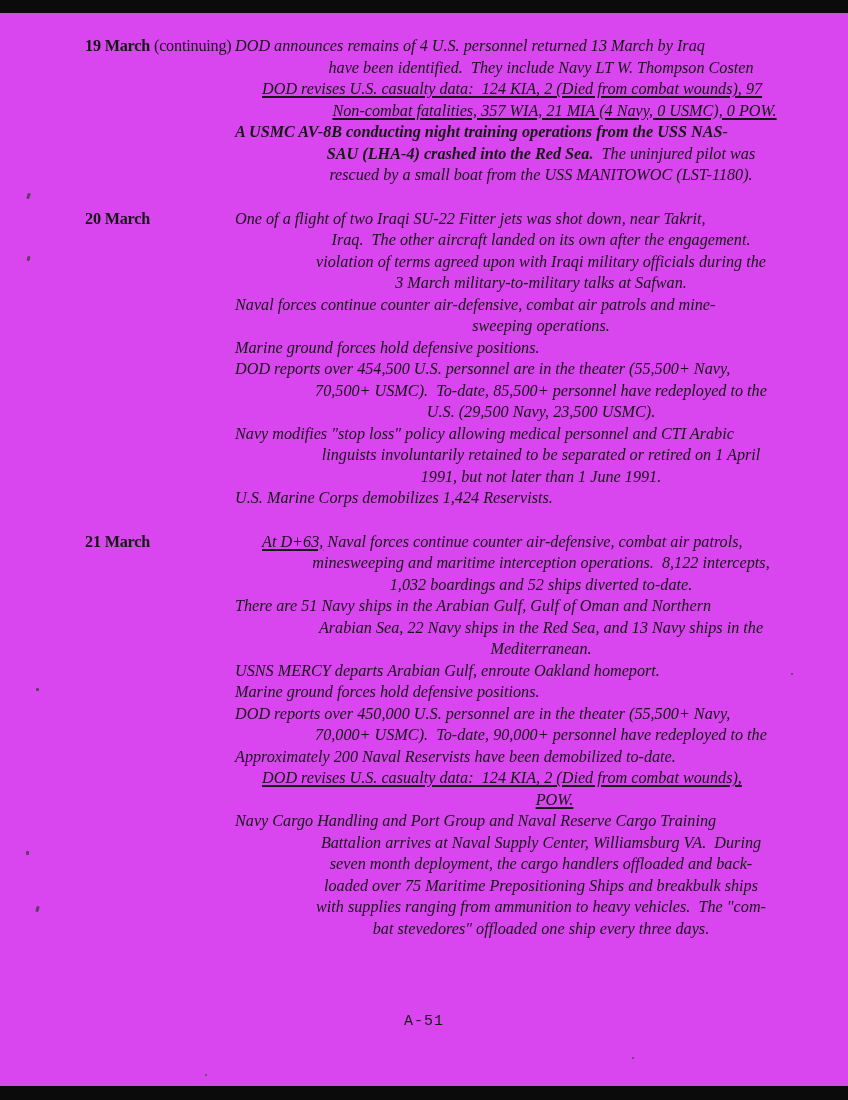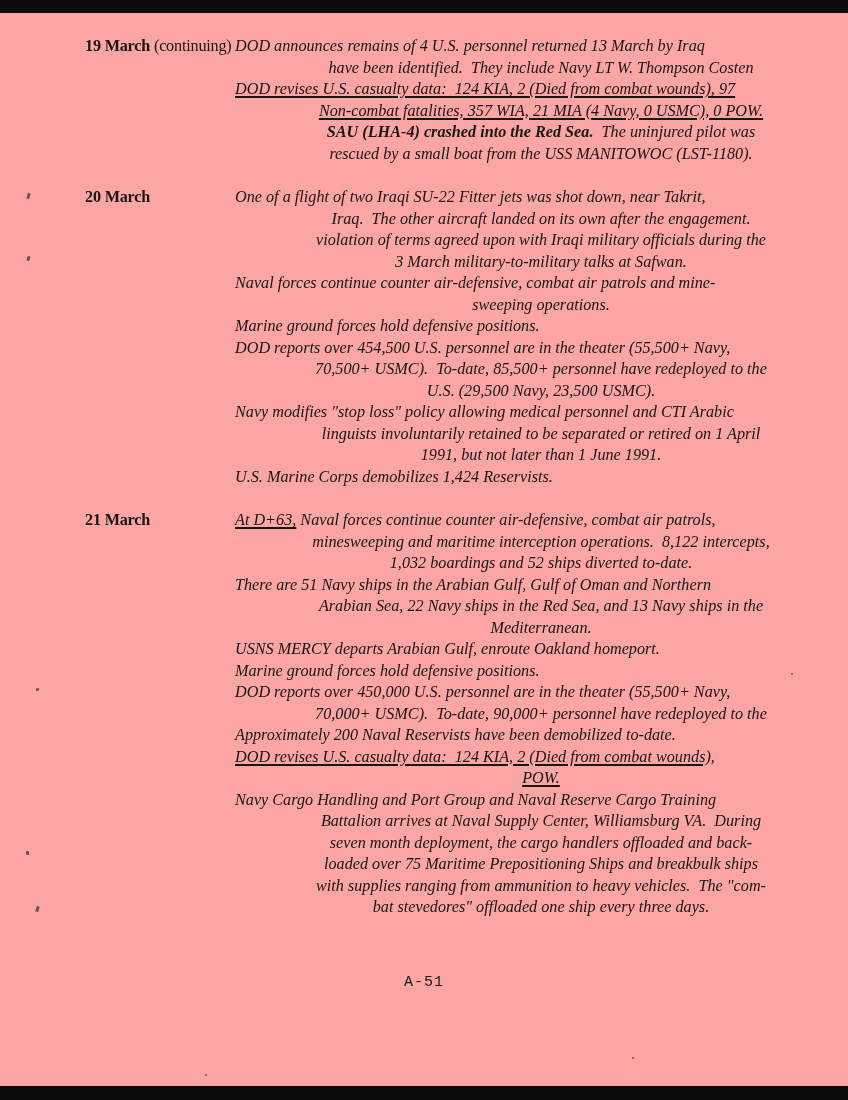--- a/index.html
+++ b/index.html
@@ -4,21 +4,21 @@
 <style>
   html, body {
     margin: 0;
     padding: 0;
     background: #ffffff;
   }
   .page {
     position: relative;
     width: 848px;
     height: 1100px;
-    background: #fca5a5;
+    background: #d946ef;
     overflow: hidden;
     font-family: "Liberation Serif", "DejaVu Serif", serif;
     color: #161616;
   }
   .scan-bar-top {
     position: absolute;
     top: 0; left: 0;
     width: 848px; height: 13px;
     background: #0b0b0b;
   }
@@ -57,24 +57,25 @@
   .line.cont {
     padding-left: 50px;
     text-align: center;
   }
   .s-normal { font-weight: 400; }
   .s-bold { font-weight: 700; }
   .s-underline {
     text-decoration: underline;
     text-decoration-thickness: 1.6px;
     text-underline-offset: 2px;
+    margin-left: 27px;
   }
   .footer {
     position: absolute;
-    top: 974px;
+    top: 1013px;
     left: 0;
     width: 848px;
     text-align: center;
     font-family: "Liberation Mono", "DejaVu Sans Mono", monospace;
     font-size: 15px;
     letter-spacing: 1px;
     color: #1a1a1a;
   }
   .speck {
     position: absolute;
@@ -104,20 +105,21 @@
           <div class="content">
             <div class="para">
               <div class="line"><span class="s-normal">DOD announces remains of 4 U.S. personnel returned 13 March by Iraq</span></div>
               <div class="line cont"><span class="s-normal">have been identified.  They include Navy LT W. Thompson Costen</span></div>
             </div>
             <div class="para">
               <div class="line"><span class="s-underline">DOD revises U.S. casualty data:  124 KIA, 2 (Died from combat wounds), 97</span></div>
               <div class="line cont"><span class="s-underline">Non-combat fatalities, 357 WIA, 21 MIA (4 Navy, 0 USMC), 0 POW.</span></div>
             </div>
             <div class="para">
+              <div class="line"><span class="s-bold">A USMC AV-8B conducting night training operations from the USS NAS-</span></div>
               <div class="line cont"><span class="s-bold">SAU (LHA-4) crashed into the Red Sea.</span><span class="s-normal">  The uninjured pilot was</span></div>
               <div class="line cont"><span class="s-normal">rescued by a small boat from the USS MANITOWOC (LST-1180).</span></div>
             </div>
           </div>
         </div>
         <div class="entry">
           <div class="date"><span class="s-bold">20 March</span></div>
           <div class="content">
             <div class="para">
               <div class="line"><span class="s-normal">One of a flight of two Iraqi SU-22 Fitter jets was shot down, near Takrit,</span></div>

